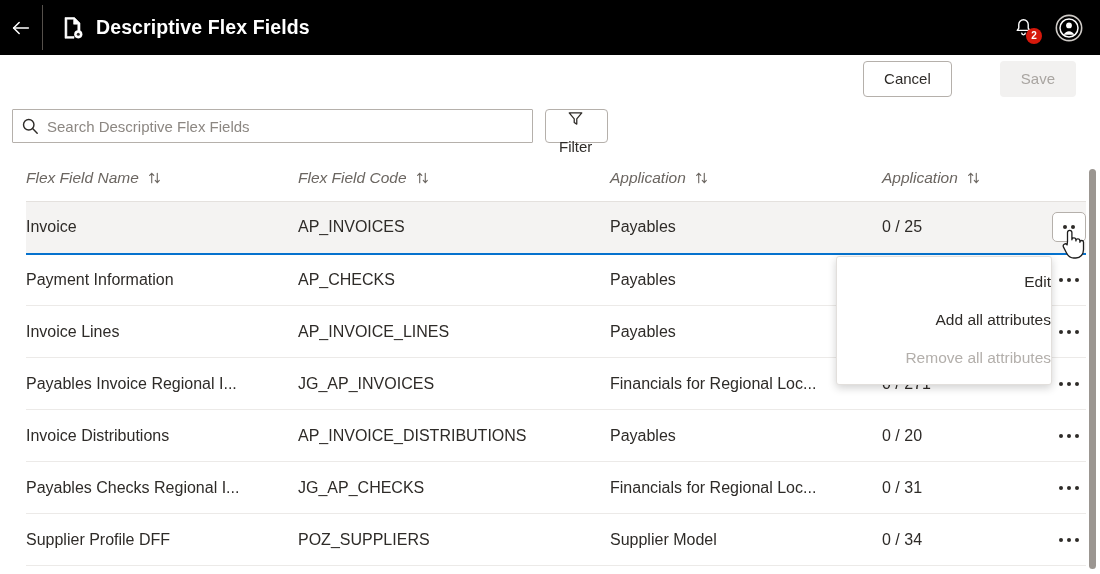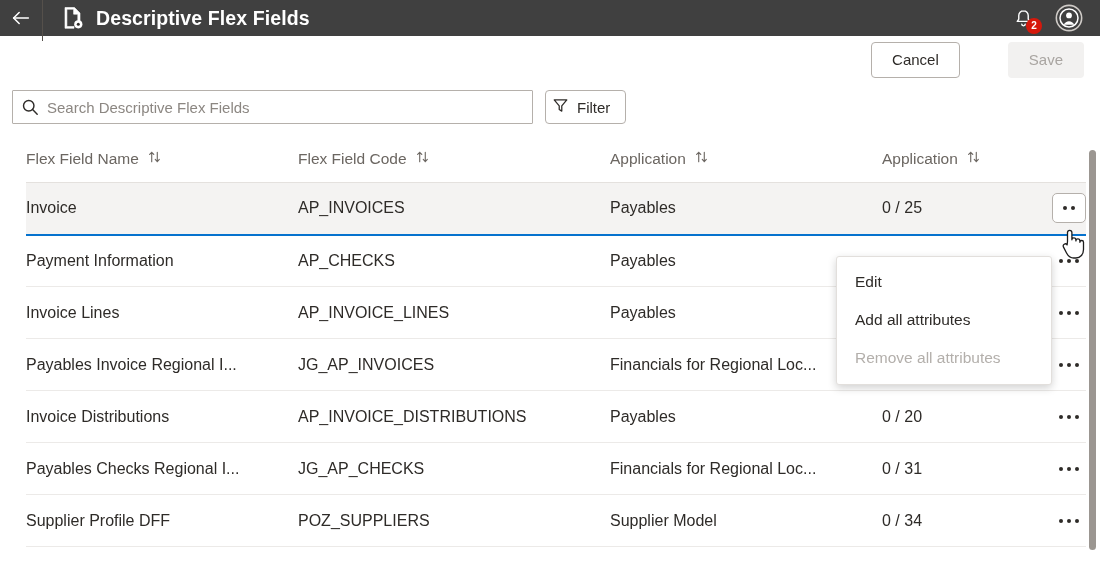--- a/index.html
+++ b/index.html
@@ -8,22 +8,22 @@
     height: 574px;
     overflow: hidden;
     background: #ffffff;
     font-family: "Liberation Sans", sans-serif;
     -webkit-font-smoothing: antialiased;
   }
 
   
   .appbar {
     position: relative;
-    height: 36px;
-    background: #404040;
+    height: 55px;
+    background: #000000;
     display: flex;
     align-items: center;
     color: #ffffff;
   }
   .appbar-back {
     width: 42px;
     height: 45px;
     display: flex;
     align-items: center;
     justify-content: center;
@@ -87,21 +87,21 @@
     align-items: center;
     justify-content: center;
   }
 
   
   .toolbar {
     height: 48px;
     display: flex;
     align-items: center;
     justify-content: flex-end;
-    padding-right: 16px;
+    padding-right: 24px;
     gap: 8px;
     background: #ffffff;
   }
   .btn {
     font-family: "Liberation Sans", sans-serif;
     font-size: 15px;
     border-radius: 4px;
     padding: 7px 20px;
     cursor: pointer;
     background: #ffffff;
@@ -157,24 +157,25 @@
   }
   .searchbox input::placeholder { color: #8c8782; }
   .filter-btn {
     height: 34px;
     border: 1px solid #b5b0ab;
     border-radius: 4px;
     background: #fff;
     display: flex;
     align-items: center;
     gap: 8px;
-    padding: 0 15px 0 6px;
+    padding: 0 15px 0 13px;
     cursor: pointer;
     font-size: 15px;
     color: #2e2b28;
+    flex-direction: column;
   }
 
   
   .tablewrap {
     position: relative;
     margin-top: 16px;
     padding-left: 26px;
     padding-right: 14px;
     height: 420px;
     overflow: hidden;
@@ -193,21 +194,21 @@
   table.grid th {
     text-align: left;
     font-weight: normal;
     font-size: 15.5px;
     color: #6b6661;
     padding: 6px 0 14px 0;
     border-bottom: 1px solid #e4e1de;
     vertical-align: bottom;
     white-space: nowrap;
   }
-  .th-inner { display: inline-flex; gap: 9px; cursor: pointer; }
+  .th-inner { display: inline-flex; align-items: center; gap: 9px; cursor: pointer; font-style: italic; }
 
   table.grid td {
     font-size: 16px;
     color: #2e2b28;
     height: 52px;
     padding: 0;
     border-bottom: 1px solid #eceae8;
     white-space: nowrap;
     overflow: hidden;
     text-overflow: ellipsis;
@@ -257,20 +258,21 @@
     position: absolute;
     left: 836px;
     top: 256px;
     width: 216px;
     background: #ffffff;
     border: 1px solid #e2dfdc;
     border-radius: 3px;
     box-shadow: 0 3px 9px rgba(0,0,0,0.18);
     padding: 6px 0 7px 0;
     z-index: 30;
+    text-align: right;
   }
   .ctxitem {
     font-size: 15.5px;
     color: #2e2b28;
     padding: 10px 0 10px 18px;
     cursor: pointer;
     white-space: nowrap;
   }
   .ctxitem.disabled { color: #b3afab; cursor: default; }
 

